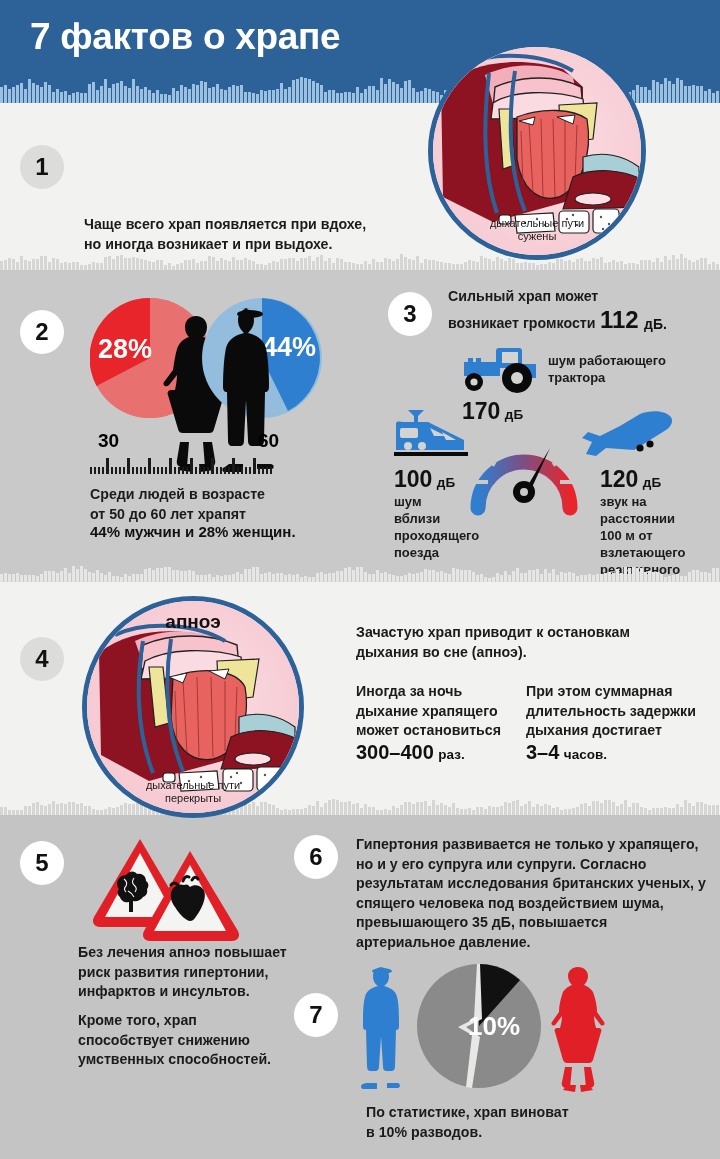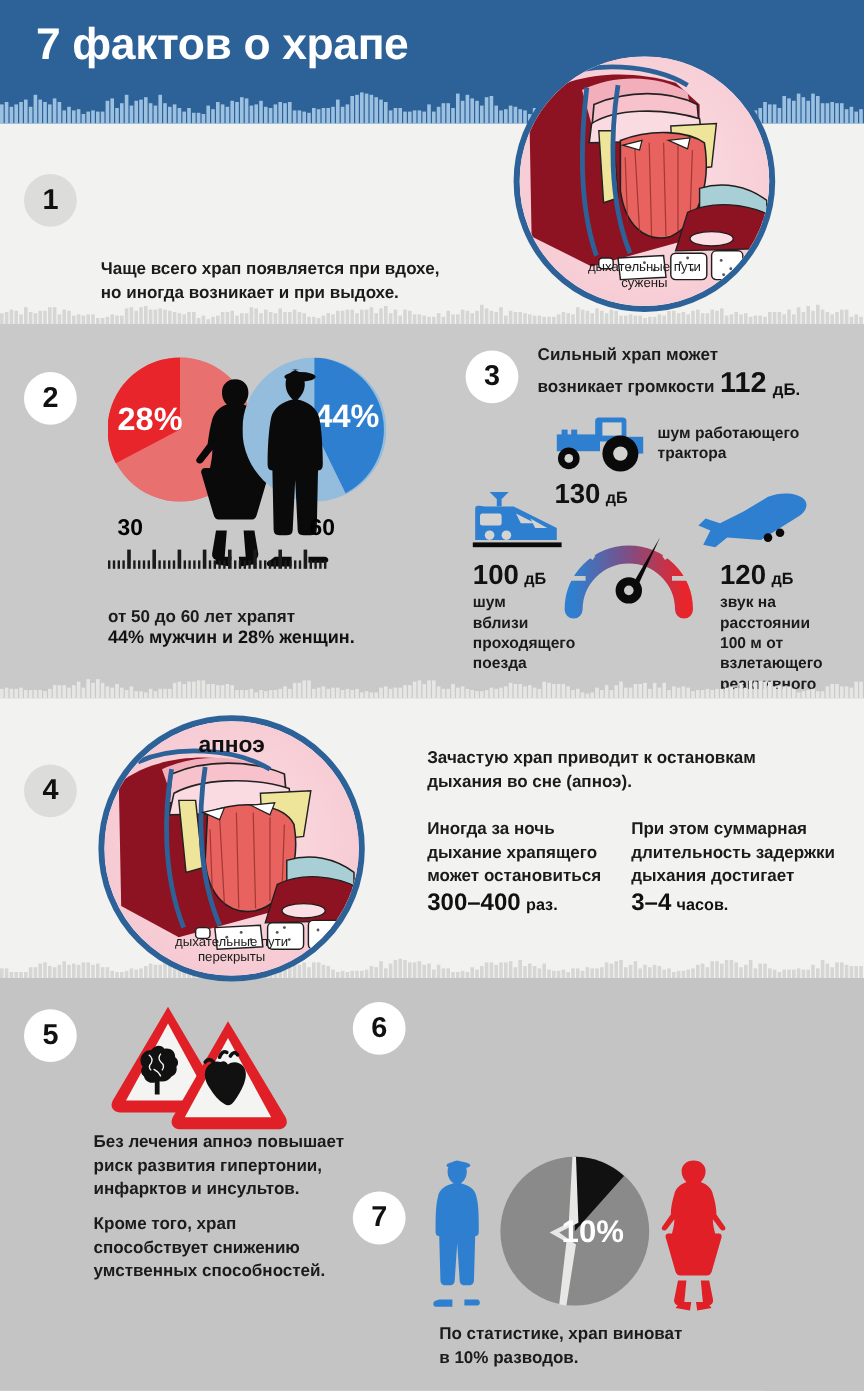--- a/index.html
+++ b/index.html
@@ -650,20 +650,21 @@
         <i style="height:7px;width:2px"></i>
         <i style="height:7px;width:2px"></i>
         <i style="height:7px;width:2px"></i>
         <i style="height:16px;width:3px"></i>
         <i style="height:7px;width:2px"></i>
         <i style="height:7px;width:2px"></i>
         <i style="height:7px;width:2px"></i>
         <i style="height:7px;width:2px"></i>
       </div>
 
+    <div class="txt" style="left:90px; top:215px; width:260px;">Среди людей в возрасте</div>
     <div class="txt" style="left:90px; top:235px; width:260px;">от 50 до 60 лет храпят</div>
     <div style="position:absolute; left:90px; top:253px; font-size:15px; font-weight:bold; color:#111;">44% мужчин и 28% женщин.</div>
 
     <div class="badge badge-white" style="left:388px; top:22px;">3</div>
 
     <div class="txt" style="left:448px; top:17px; width:180px;">Сильный храп может</div>
     <div class="txt" style="left:448px; top:44px; width:180px;">возникает громкости</div>
     <div style="position:absolute; left:600px; top:36px; font-size:24px; font-weight:bold; color:#111;">112</div>
     <div style="position:absolute; left:644px; top:46px; font-size:14px; font-weight:bold; color:#111;">дБ.</div>
 
@@ -674,21 +675,21 @@
       <rect x="58" y="22" width="22" height="14" fill="#2f7fd0"></rect>
       <rect x="12" y="16" width="5" height="6" fill="#2f7fd0"></rect>
       <rect x="20" y="16" width="5" height="6" fill="#2f7fd0"></rect>
       <circle cx="18" cy="40" r="9" fill="#0a0a0a"></circle>
       <circle cx="18" cy="40" r="3.6" fill="#d3d3d1"></circle>
       <circle cx="61" cy="36" r="15" fill="#0a0a0a"></circle>
       <circle cx="61" cy="36" r="6" fill="#d3d3d1"></circle>
     </svg>
     <div style="position:absolute; left:548px; top:82px;" class="db-desc" id="f3d0">шум работающего<br>трактора</div>
     <div style="position:absolute; left:462px; top:128px;">
-      <span class="db-num">130</span>
+      <span class="db-num">170</span>
       <span class="db-unit">дБ</span>
     </div>
 
     <svg class="ic" style="left:388px; top:136px;" width="86" height="56" viewBox="0 0 86 56">
       <path d="M20 4 L36 4 L28 12 Z" fill="#2f7fd0"></path>
       <rect x="26" y="10" width="4" height="6" fill="#2f7fd0"></rect>
       <path d="M8 18 C8 14 12 16 16 16 L40 16 L76 34 L76 44 L8 44 Z" fill="#2f7fd0"></path>
       <rect x="12" y="22" width="18" height="10" rx="2" fill="#d3d3d1"></rect>
       <path d="M42 22 L58 30 L46 30 Z" fill="#d3d3d1"></path>
       <path d="M54 26 L68 34 L58 34 Z" fill="#d3d3d1"></path>
@@ -1194,20 +1195,21 @@
         <path d="M102 32 L138 98 L66 98 Z" fill="#f4f4f2"></path>
         <path d="M96 52 c-6-2-12 2-13 8 -1 5 1 10 4 14 3 5 7 10 12 13 3 2 6 1 8-2 3-4 6-9 8-14 2-5 3-11 0-15 -3-4-9-5-13-2 -2-3-4-3-6-2z" fill="#111"></path>
         <path d="M95 48 q2-6 6-4 M104 47 q3-5 6-1 M90 52 q-4-4-7 0" stroke="#111" stroke-width="3" fill="none" stroke-linecap="round"></path>
       </g>
     </svg>
 
     <div class="txt" id="f5p1" style="left:78px; top:128px; width:250px;">Без лечения апноэ повышает<br>риск развития гипертонии,<br>инфарктов и инсультов.</div>
     <div class="txt" id="f5p2" style="left:78px; top:196px; width:250px;">Кроме того, храп<br>способствует снижению<br>умственных способностей.</div>
 
     <div class="badge badge-white" style="left:294px; top:20px;">6</div>
+    <div class="txt" id="f6p" style="left:356px; top:20px; width:350px;">Гипертония развивается не только у храпящего,<br>но и у его супруга или супруги. Согласно<br>результатам исследования британских ученых, у<br>спящего человека под воздействием шума,<br>превышающего 35 дБ, повышается<br>артериальное давление.</div>
 
     <div class="badge badge-white" style="left:294px; top:178px;">7</div>
 
     <svg class="ic" style="left:356px; top:150px;" width="52" height="126" viewBox="0 0 52 126">
       <path fill="#2f7fd0" d="M26 2c-5 0-9 4-9 9 0 5 2 8 5 10-7 2-12 5-13 11-2 7-2 19-2 29 0 3 1 4 3 4l1 36c0 3 1 5 4 5h4c3 0 4-2 4-5l2-30 2 30c0 3 1 5 4 5h4c3 0 4-2 4-5l1-36c2 0 3-1 3-4 0-10 0-22-2-29-1-6-6-9-13-11 3-2 5-5 5-10 0-5-4-9-9-9z"></path>
       <path fill="#2f7fd0" d="M10 118h11v6H7c-2 0-3-4 0-5zM31 118h11c3 1 2 5 0 5H31z"></path>
       <ellipse cx="26" cy="6" rx="10" ry="3" fill="#2f7fd0"></ellipse>
     </svg>
 
     <svg class="ic" style="left:416px; top:148px;" width="126" height="126" viewBox="0 0 126 126">

